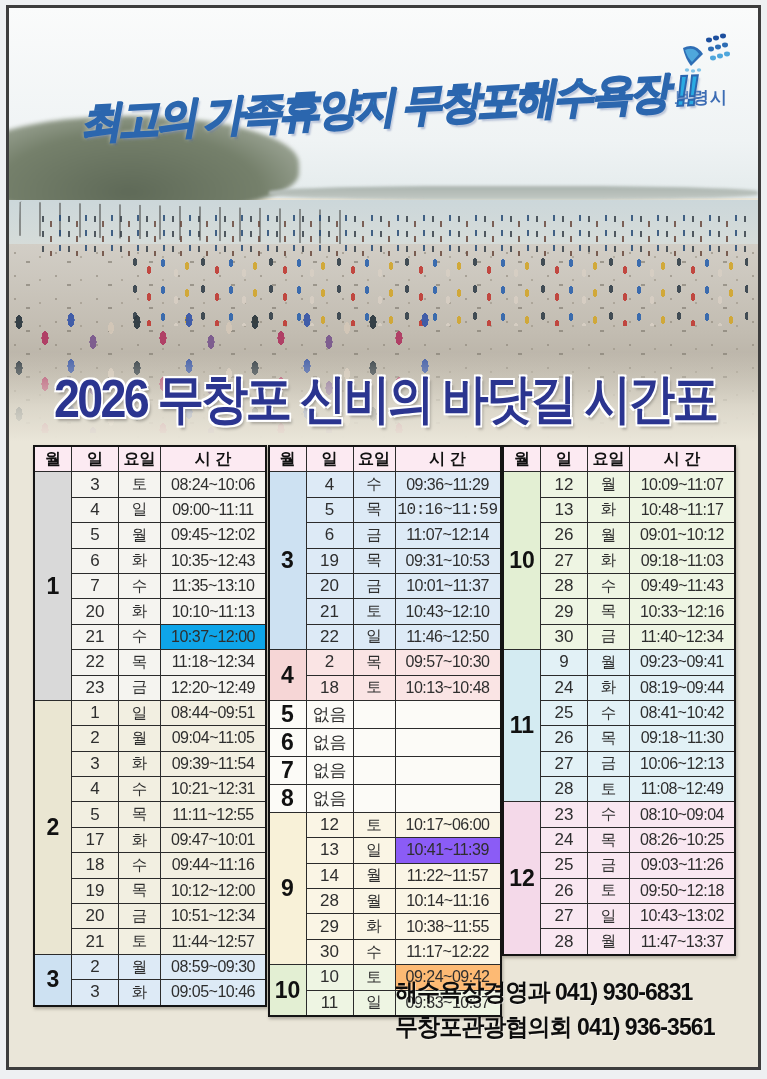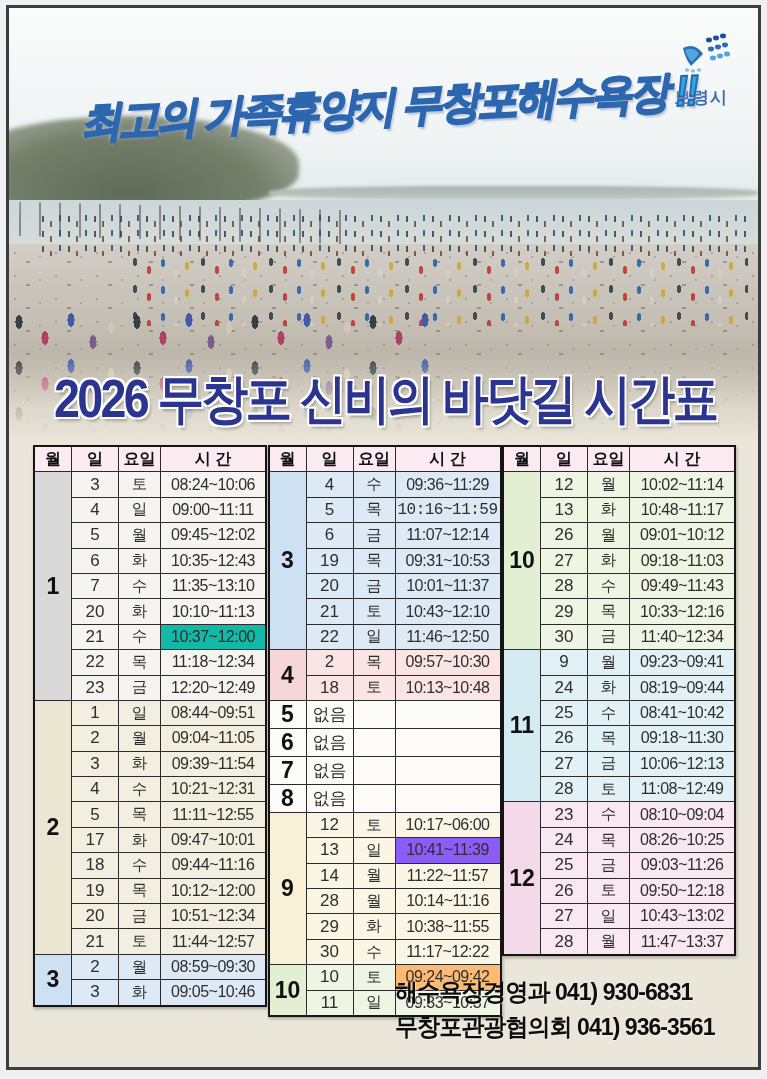--- a/index.html
+++ b/index.html
@@ -191,21 +191,21 @@
             <td class="time c3" style="background: rgb(245, 244, 240);">11:35~13:10</td>
           </tr>
           <tr>
             <td class="day c1" style="background: rgb(245, 244, 240);">20</td>
             <td class="weekday c2" style="background: rgb(245, 244, 240);">화</td>
             <td class="time c3" style="background: rgb(245, 244, 240);">10:10~11:13</td>
           </tr>
           <tr>
             <td class="day c1" style="background: rgb(245, 244, 240);">21</td>
             <td class="weekday c2" style="background: rgb(245, 244, 240);">수</td>
-            <td class="time c3" style="background: #14b8a6;">10:37~12:00</td>
+            <td class="time c3" style="background: #0ea5e9;">10:37~12:00</td>
           </tr>
           <tr>
             <td class="day c1" style="background: rgb(245, 244, 240);">22</td>
             <td class="weekday c2" style="background: rgb(245, 244, 240);">목</td>
             <td class="time c3" style="background: rgb(245, 244, 240);">11:18~12:34</td>
           </tr>
           <tr>
             <td class="day c1" style="background: rgb(245, 244, 240);">23</td>
             <td class="weekday c2" style="background: rgb(245, 244, 240);">금</td>
             <td class="time c3" style="background: rgb(245, 244, 240);">12:20~12:49</td>
@@ -406,21 +406,21 @@
             <th class="c1">일</th>
             <th class="c2">요일</th>
             <th class="c3">시  간</th>
           </tr>
         </thead>
         <tbody>
           <tr>
             <td rowspan="7" class="month c0" style="background: rgb(227, 239, 211);">10</td>
             <td class="day c1" style="background: rgb(238, 245, 227);">12</td>
             <td class="weekday c2" style="background: rgb(238, 245, 227);">월</td>
-            <td class="time c3" style="background: rgb(238, 245, 227);">10:02~11:14</td>
+            <td class="time c3" style="background: rgb(238, 245, 227);">10:09~11:07</td>
           </tr>
           <tr>
             <td class="day c1" style="background: rgb(238, 245, 227);">13</td>
             <td class="weekday c2" style="background: rgb(238, 245, 227);">화</td>
             <td class="time c3" style="background: rgb(238, 245, 227);">10:48~11:17</td>
           </tr>
           <tr>
             <td class="day c1" style="background: rgb(238, 245, 227);">26</td>
             <td class="weekday c2" style="background: rgb(238, 245, 227);">월</td>
             <td class="time c3" style="background: rgb(238, 245, 227);">09:01~10:12</td>

